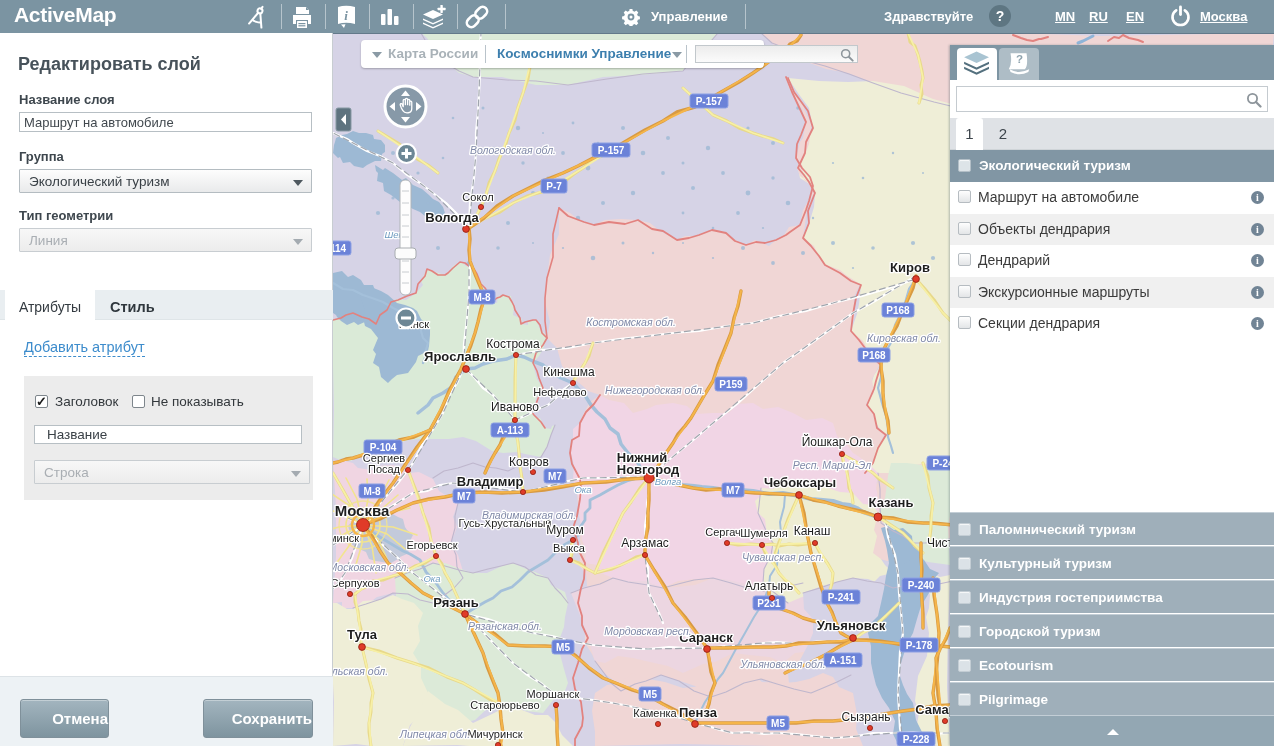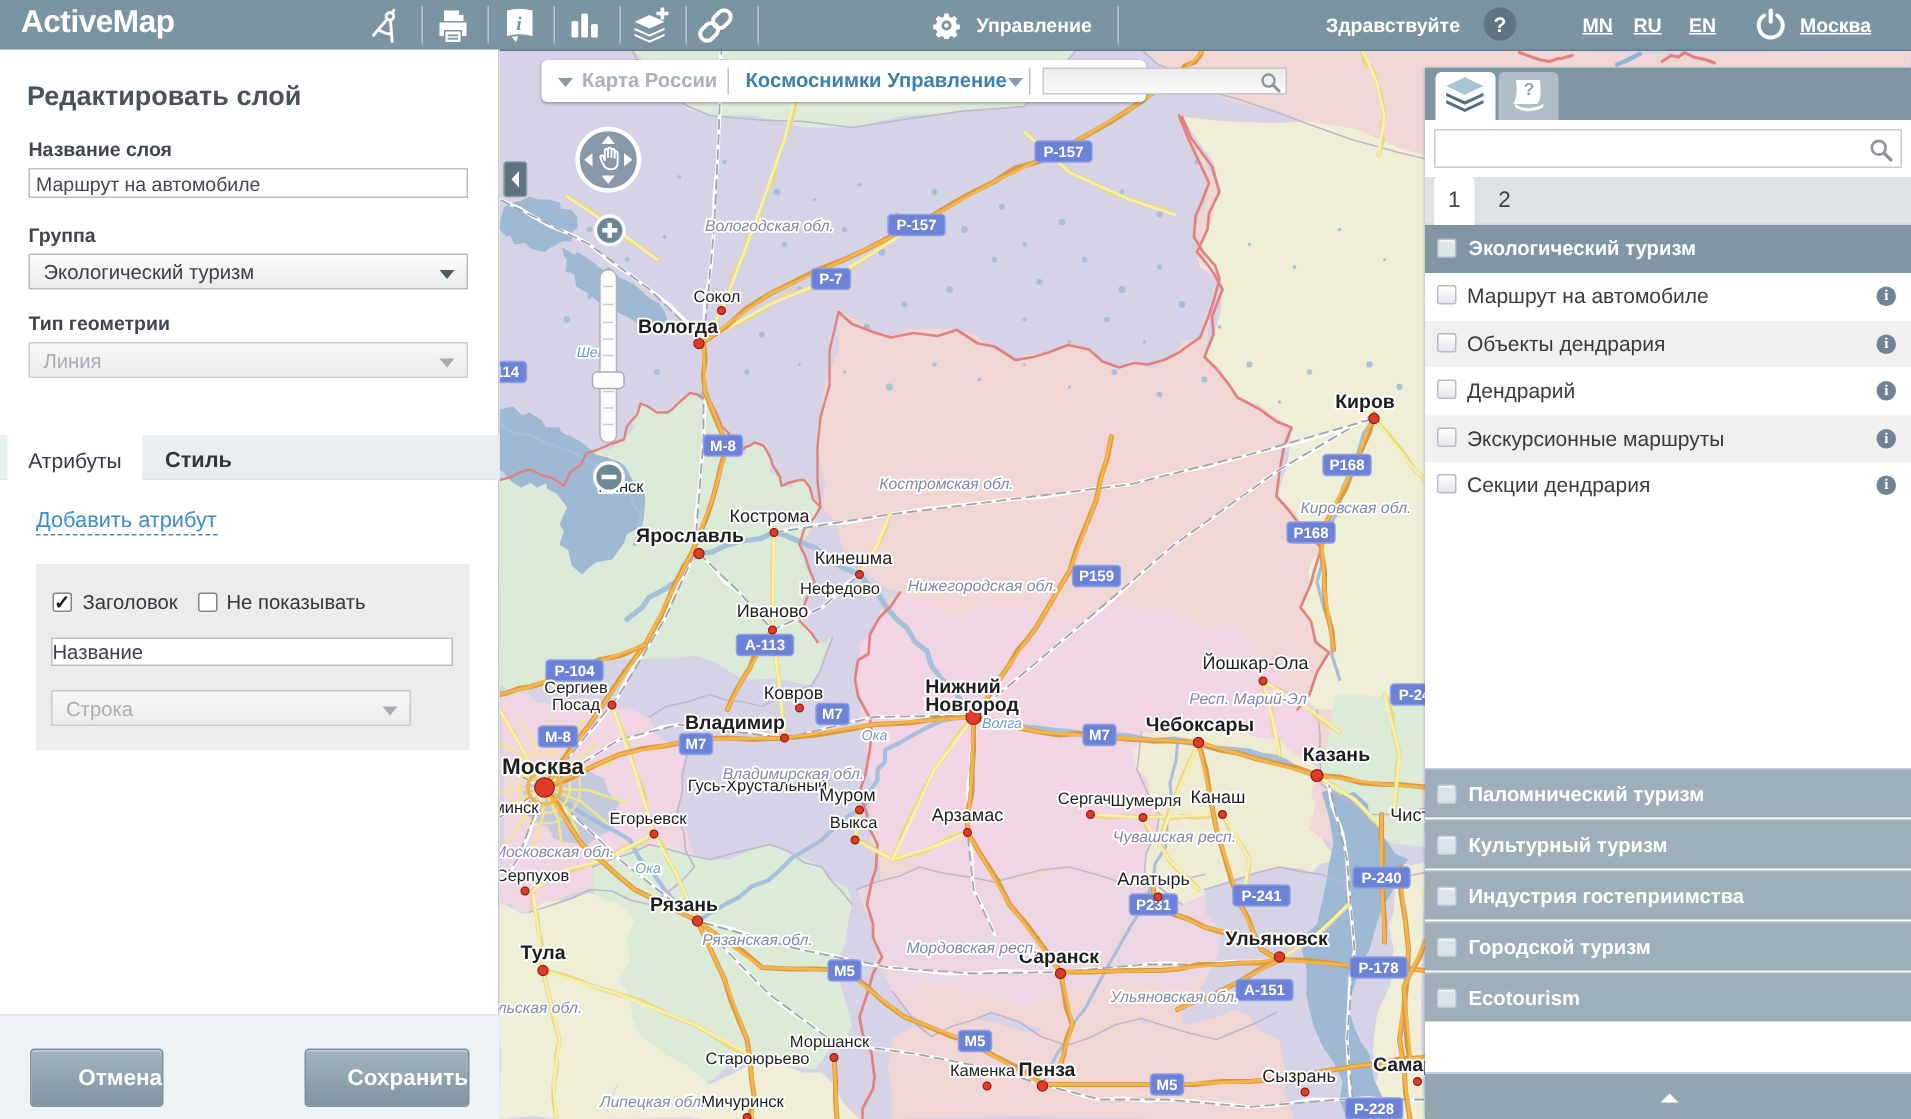--- a/index.html
+++ b/index.html
@@ -26,22 +26,22 @@
 .fselect.dis .stxt { color:#a9aeb3; }
 .fselect.dis .sarr { border-top-color:#a4abb1; }
 #tabbar { position:absolute; left:0; top:257px; width:333px; height:30px; background:#e9eef1; border-bottom:1px solid #dfe5e8; }
 #tabbar .tab1 { position:absolute; left:5px; top:0; width:90px; height:34px; background:#fff; font-size:14px; color:#333a40; text-align:center; line-height:34px; }
 #tabbar .tab2 { position:absolute; left:110px; top:0; font-size:14.5px; font-weight:bold; color:#2f373d; line-height:34px; }
 #addattr { position:absolute; left:24px; top:306px; font-size:14.5px; color:#3d8ccc; border-bottom:1px dashed #3d8ccc; padding-bottom:1px; }
 #attrbox { position:absolute; left:24px; top:343px; width:289px; height:124px; background:#ececec; }
 #attrbox .cb { position:absolute; width:13px; height:13px; background:#fff; border:1px solid #7e868c; border-radius:2px; font-size:13px; line-height:12px; text-align:center; color:#111; font-weight:bold; }
 #attrbox .cb.ck { color:#1a1a1a; }
 #attrbox label { font-size:13.5px; color:#33383c; position:absolute; }
-#attrbox input.txt { position:absolute; left:10px; top:49px; width:268px; height:19px; border:1px solid #b7bfc4; font-size:13.5px; color:#3a4147; font-family:"Liberation Sans",sans-serif; padding:0 0; }
-#attrbox .fselect { left:10px; top:84px; width:240px; }
+#attrbox input.txt { position:absolute; left:10px; top:49px; width:268px; height:19px; border:1px solid #b7bfc4; font-size:13.5px; color:#3a4147; font-family:"Liberation Sans",sans-serif; padding:0 12px; }
+#attrbox .fselect { left:10px; top:84px; width:276px; }
 #lpfooter { position:absolute; left:0; top:643px; width:333px; height:70px; background:#edf2f5; border-top:1px solid #dde3e7; }
 .sbtn { position:absolute; top:22px; height:39px; background:linear-gradient(#a3b5bf,#7e949f); border:1px solid #7f909a; border-radius:3px; box-shadow:inset 0 1px 0 rgba(255,255,255,0.35); color:#fff; font-weight:bold; font-size:15px; text-align:right; font-family:"Liberation Sans",sans-serif; }
 
 
 #rightpanel { position:absolute; left:950px; top:45px; width:324px; height:701px; background:#fff; box-shadow:-1px 0 2px rgba(60,80,90,0.35); }
 #rphead { position:absolute; left:0; top:0; width:324px; height:35px; background:#7e95a3; }
 .rtab { position:absolute; top:3px; width:40px; height:32px; border-radius:4px 4px 0 0; }
 #rpsearch { position:absolute; left:6px; top:41px; width:312px; height:26px; border:1px solid #c5cbd0; background:#fff; }
 #rppag { position:absolute; left:0; top:73px; width:324px; height:32px; background:#dfe2e6; border-bottom:1px solid #cfd4d8; }
 #rppag .p1 { position:absolute; left:6px; top:0; width:27px; height:32px; background:#fff; border-radius:3px 3px 0 0; text-align:center; line-height:32px; font-size:15px; color:#3c444b; }
@@ -803,17 +803,21 @@
         <span class="stt">Индустрия гостеприимства</span>
       </div>
     <div class="rhead" style="top:569px">
         <span class="shx"></span>
         <span class="stt">Городской туризм</span>
       </div>
     <div class="rhead" style="top:603px">
         <span class="shx"></span>
         <span class="stt">Ecotourism</span>
       </div>
+    <div class="rhead" style="top:637px">
+        <span class="shx"></span>
+        <span class="stt">Pilgrimage</span>
+      </div>
     <div id="rpfoot">
         <div class="up"></div>
       </div>
   </div>
 </div>
 
 </body></html>

